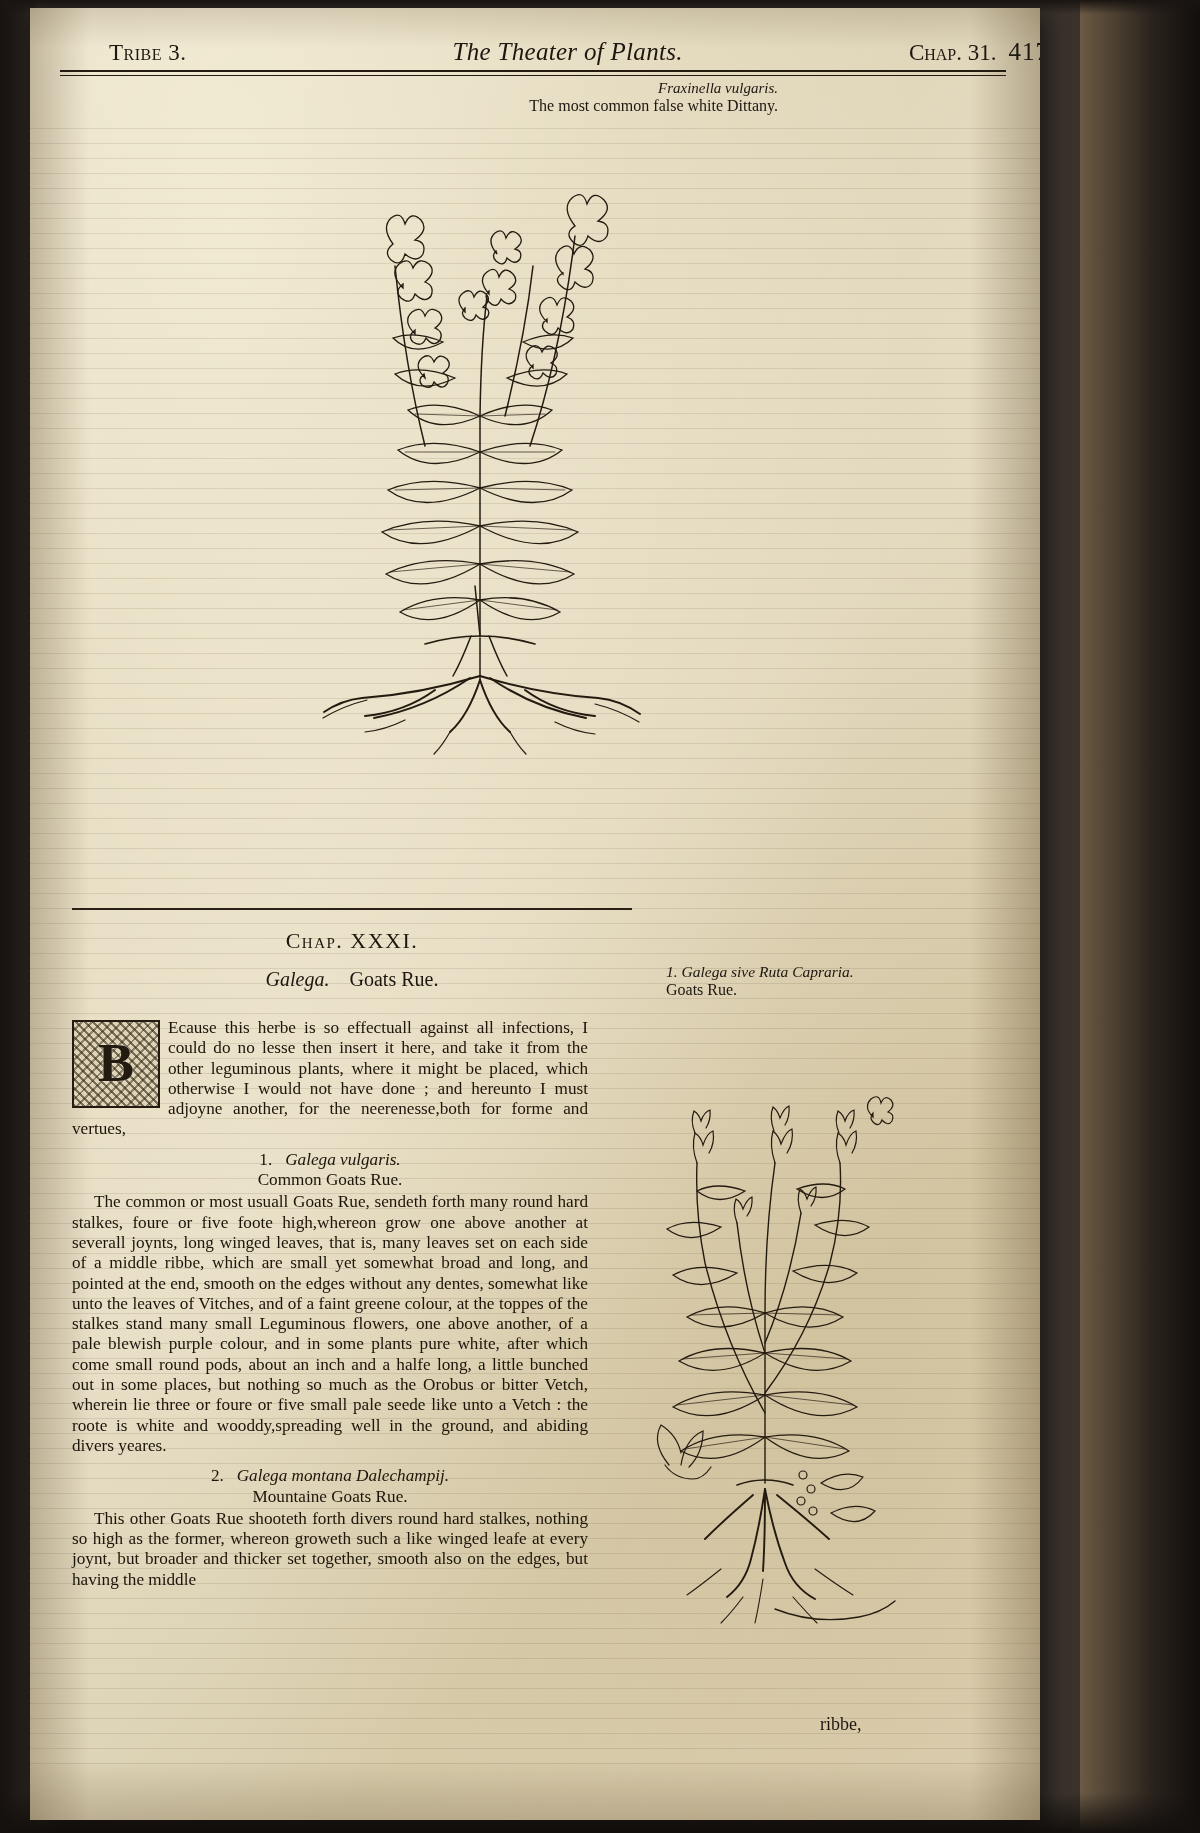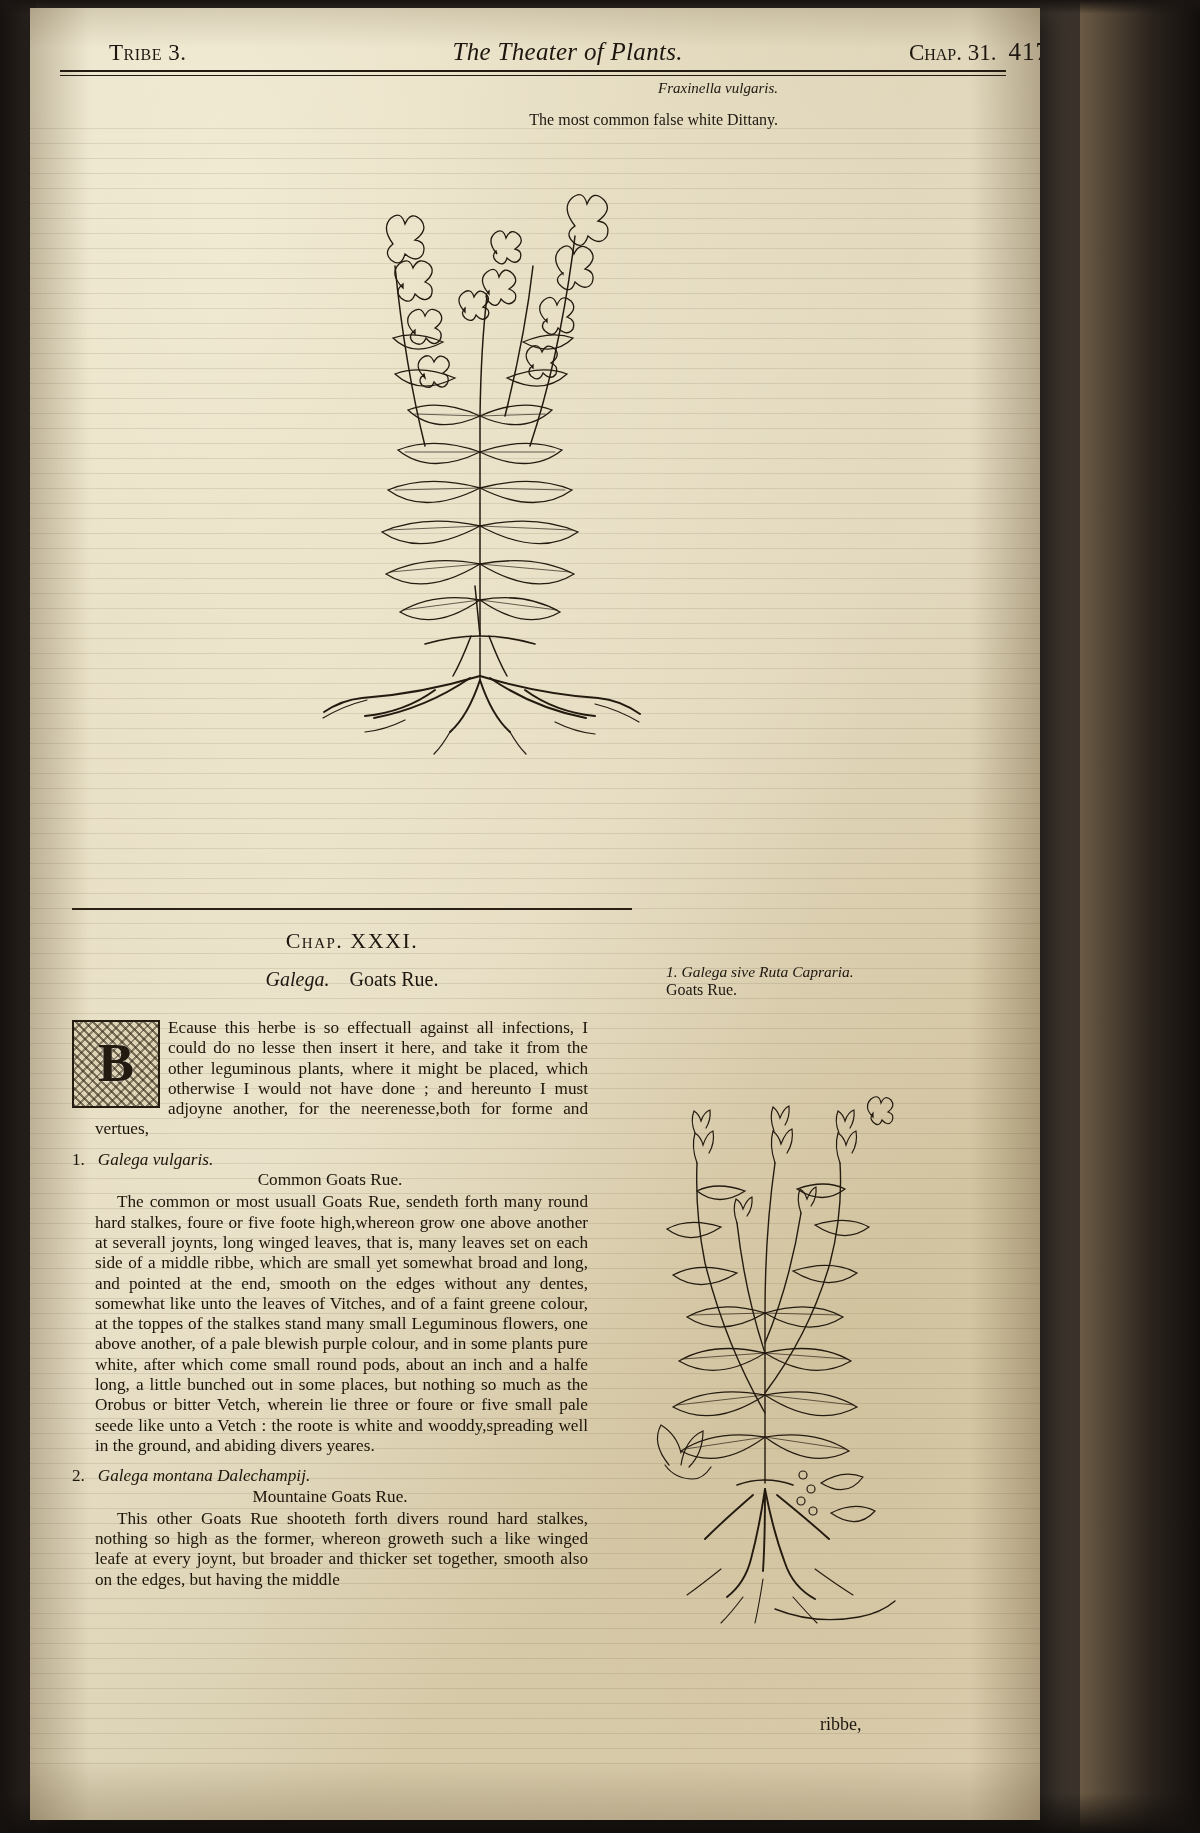--- a/index.html
+++ b/index.html
@@ -107,21 +107,21 @@
   }
 
   
   .fig1-caption {
     position: absolute;
     left: 228px; top: 72px; width: 520px;
     text-align: right;
     line-height: 1.15;
   }
   .fig1-caption .latin { font-style: italic; font-size: 15px; }
-  .fig1-caption .eng { font-size: 16px; margin-top: 14px; }
+  .fig1-caption .eng { font-size: 16px; }
 
   
   .woodcut1 {
     position: absolute;
     left: 245px; top: 108px;
     width: 420px; height: 660px;
   }
   .woodcut2 {
     position: absolute;
     left: 595px; top: 1005px;
@@ -157,40 +157,40 @@
   
   .bodytext {
     position: absolute;
     left: 42px; top: 1010px; width: 516px;
     font-size: 17.2px;
     line-height: 1.18;
     text-align: justify;
     text-justify: inter-word;
     color: #1c1509;
   }
-  .bodytext p { margin: 0; padding-left: 23px; }
+  .bodytext p { margin: 0; }
   .drop-block { position: relative; min-height: 112px; }
   .dropcap {
     float: left;
     width: 84px; height: 84px;
     margin: 2px 8px 0 0;
     border: 2px solid #241b10;
     background:
       repeating-linear-gradient(45deg, rgba(40,30,15,0.55) 0 2px, rgba(255,255,255,0) 2px 6px),
       repeating-linear-gradient(-45deg, rgba(40,30,15,0.45) 0 2px, rgba(255,255,255,0) 2px 7px),
       #ded3b4;
     display: flex; align-items: center; justify-content: center;
     font-size: 54px;
     font-family: "Liberation Serif", serif;
     font-weight: bold;
     color: #241b10;
     text-shadow: 0 0 2px rgba(255,255,255,0.8);
   }
   .sec-num {
-    text-align: left;
+    text-align: center;
     font-style: italic;
     margin-top: 10px;
   }
   .sec-num .n { font-style: normal; }
   .sec-name {
     text-align: center;
     margin-bottom: 2px;
   }
   .para { text-indent: 22px; }
   .it { font-style: italic; }

